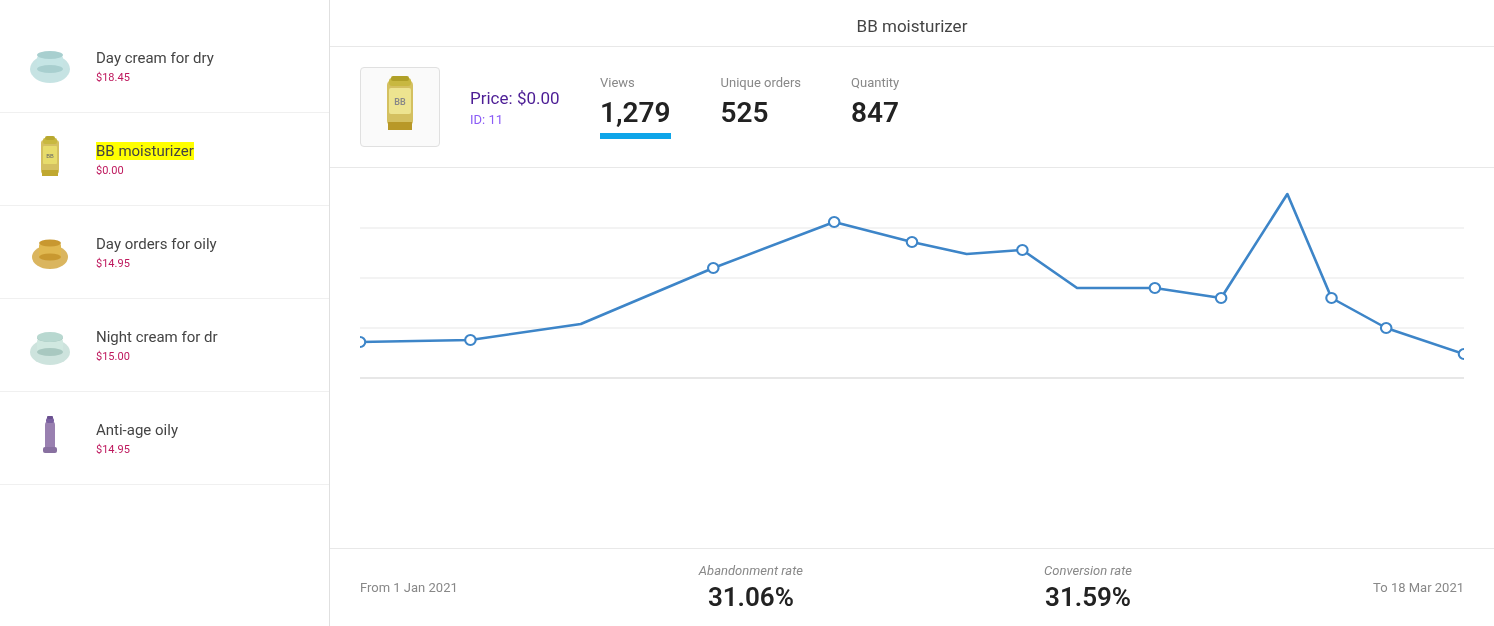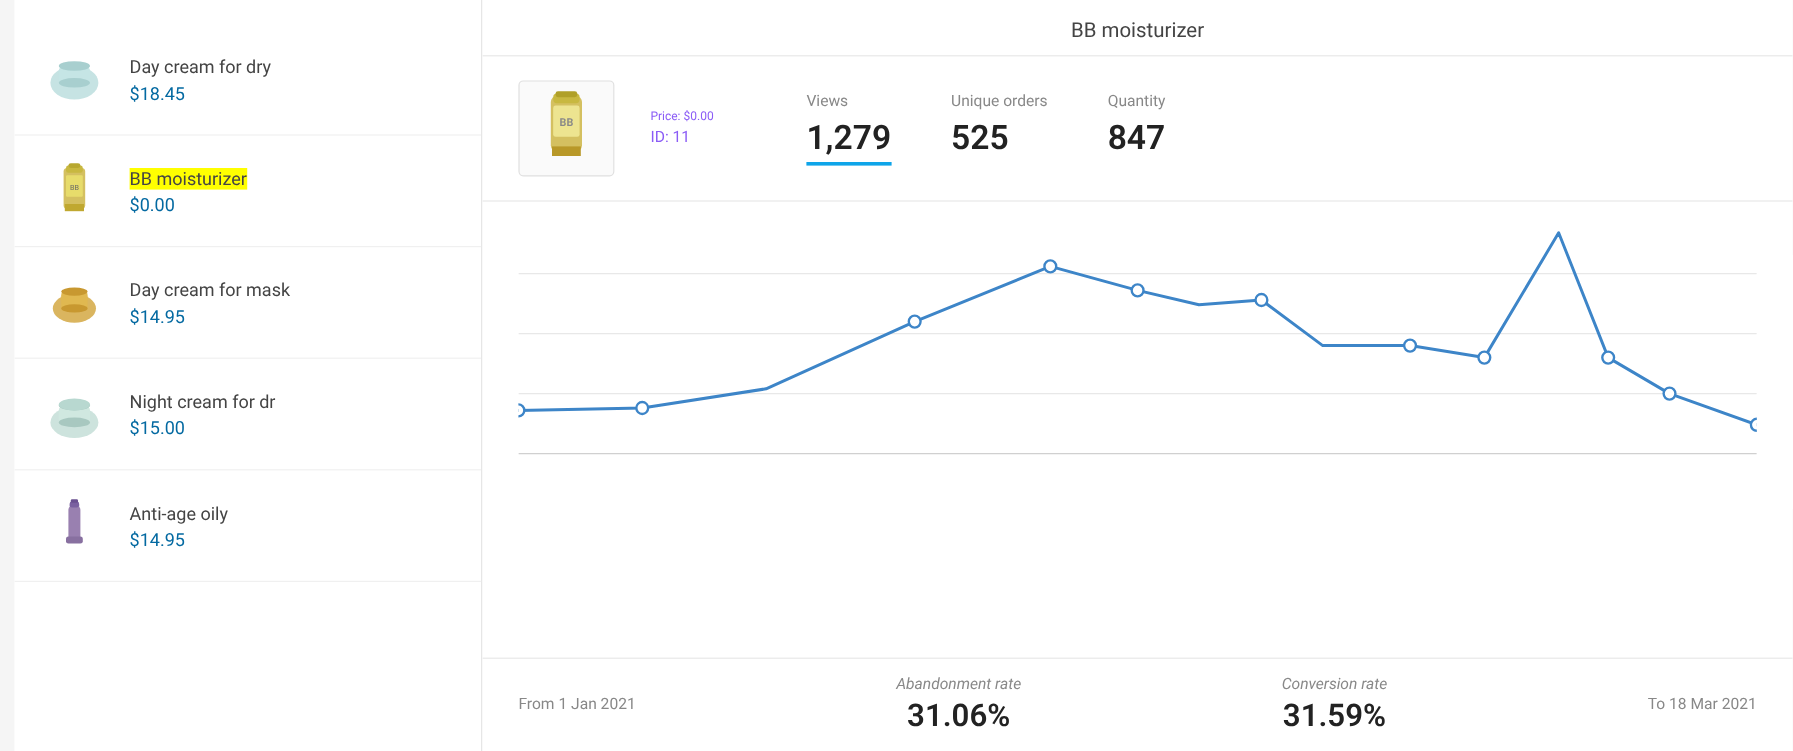--- a/index.html
+++ b/index.html
@@ -8,27 +8,26 @@
       background: #f5f5f5;
       display: flex;
       width: 1494px;
       height: 626px;
       overflow: hidden;
       color: #333;
     }
 
     
     .sidebar {
-      width: 390px;
+      width: 330px;
       background: #fff;
       border-right: 1px solid #e0e0e0;
       padding: 20px 0;
       overflow-y: auto;
       flex-shrink: 0;
-      margin-left: 12px;
     }
     .product-item {
       display: flex;
       align-items: center;
       padding: 16px 20px;
       cursor: pointer;
       border-bottom: 1px solid #f0f0f0;
     }
     .product-item.active .product-name {
       background: #ffff00;
@@ -41,22 +40,22 @@
       display: flex;
       align-items: center;
       justify-content: center;
     }
     .product-info .product-name {
       font-size: 15px;
       color: #444;
       display: inline;
     }
     .product-info .product-price {
-      font-size: 15px;
-      color: #0369a1;
+      font-size: 11px;
+      color: #be185d;
       margin-top: 4px;
     }
 
     
     .main {
       flex: 1;
       background: #fff;
       display: flex;
       flex-direction: column;
       overflow: hidden;
@@ -88,22 +87,22 @@
       flex-shrink: 0;
       background: #fafafa;
     }
     .product-meta {
       display: flex;
       flex-direction: column;
       gap: 4px;
       min-width: 100px;
     }
     .meta-price {
-      font-size: 10px;
-      color: #8b5cf6;
+      font-size: 17px;
+      color: #4c1d95;
     }
     .meta-id {
       font-size: 13px;
       color: #8b5cf6;
     }
     .stats-group {
       display: flex;
       gap: 50px;
       flex: 1;
     }
@@ -115,21 +114,21 @@
       font-size: 13px;
       color: #888;
       margin-bottom: 6px;
     }
     .stat-value {
       font-size: 28px;
       font-weight: 600;
       color: #222;
     }
     .stat-item.views .stat-value {
-      border-bottom: 3px solid #0ea5e9;
+      border-bottom: 6px solid #0ea5e9;
       padding-bottom: 4px;
     }
 
     
     .chart-area {
       flex: 1;
       padding: 10px 30px 0;
       position: relative;
     }
     .chart-svg-container {
@@ -207,21 +206,21 @@
   <div class="product-item">
     <div class="product-thumb">
       <svg width="54" height="54" viewBox="0 0 54 54">
         <ellipse cx="27" cy="32" rx="18" ry="12" fill="#d4a843" opacity="0.85"></ellipse>
         <rect x="16" y="18" width="22" height="16" rx="3" fill="#e0b850"></rect>
         <ellipse cx="27" cy="18" rx="11" ry="3.5" fill="#c89830"></ellipse>
         <ellipse cx="27" cy="32" rx="11" ry="3.5" fill="#c89830"></ellipse>
       </svg>
     </div>
     <div class="product-info">
-      <div class="product-name">Day cream for mask</div>
+      <div class="product-name">Day orders for oily</div>
       <div class="product-price">$14.95</div>
     </div>
   </div>
 
   <div class="product-item">
     <div class="product-thumb">
       <svg width="54" height="54" viewBox="0 0 54 54">
         <ellipse cx="27" cy="34" rx="20" ry="13" fill="#c0dcd4" opacity="0.8"></ellipse>
         <rect x="14" y="20" width="26" height="16" rx="4" fill="#d0e8e0"></rect>
         <ellipse cx="27" cy="20" rx="13" ry="4" fill="#a8c8c0"></ellipse>

